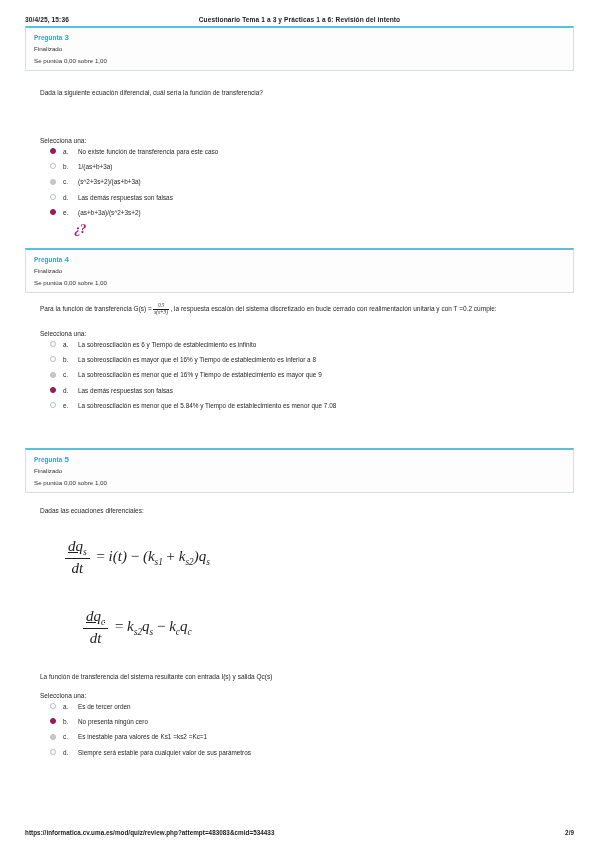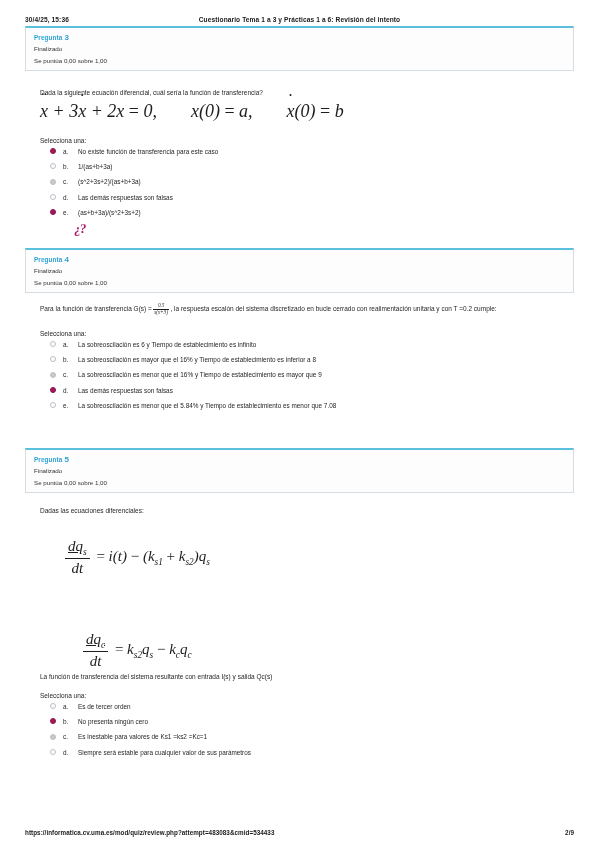--- a/index.html
+++ b/index.html
@@ -237,25 +237,20 @@
       <span class="q-num">3</span>
     </div>
     <div class="q-state">Finalizado</div>
     <div class="q-grade">Se puntúa 0,00 sobre 1,00</div>
   </div>
 
   <div class="qbody" style="top:88px;">
     <p class="q-stem">Dada la siguiente ecuación diferencial, cuál sería la función de transferencia?</p>
   </div>
 
-  <div class="qbody" style="top:101px;">
-    <div class="formula-block f-big">
-      <span class="ddot">x</span> + 3<span class="sdot">x</span> + 2x <span class="upr">=</span> 0,<span class="gap-wide"></span>x(0) <span class="upr">=</span> a,<span class="gap-wide"></span><span class="sdot">x</span>(0) <span class="upr">=</span> b
-    </div>
-  </div>
 
   <div class="qbody" style="top:137px;">
     <p class="sel-label">Selecciona una:</p>
     <ul class="opt-list">
       <li class="opt">
         <span class="radio checked"></span>
         <span class="opt-key">a.</span>
         <span class="opt-text">No existe función de transferencia para este caso</span>
       </li>
       <li class="opt">
@@ -345,21 +340,21 @@
   <div class="qbody" style="top:538px; left:62px;">
     <div class="formula-block f-mid">
       <span class="frac">
         <span class="num">dq<sub class="sb">s</sub></span>
         <span class="den">dt</span>
       </span>
       <span class="upr">=</span> i(t) <span class="upr">−</span> (k<sub class="sb">s1</sub> <span class="upr">+</span> k<sub class="sb">s2</sub>)q<sub class="sb">s</sub>
     </div>
   </div>
 
-  <div class="qbody" style="top:631px; left:80px;">
+  <div class="qbody" style="top:608px; left:80px;">
     <div class="formula-block f-mid">
       <span class="frac">
         <span class="num">dq<sub class="sb">c</sub></span>
         <span class="den">dt</span>
       </span>
       <span class="upr">=</span> k<sub class="sb">s2</sub>q<sub class="sb">s</sub> <span class="upr">−</span> k<sub class="sb">c</sub>q<sub class="sb">c</sub>
     </div>
   </div>
 
   <div class="qbody" style="top:672px;">

